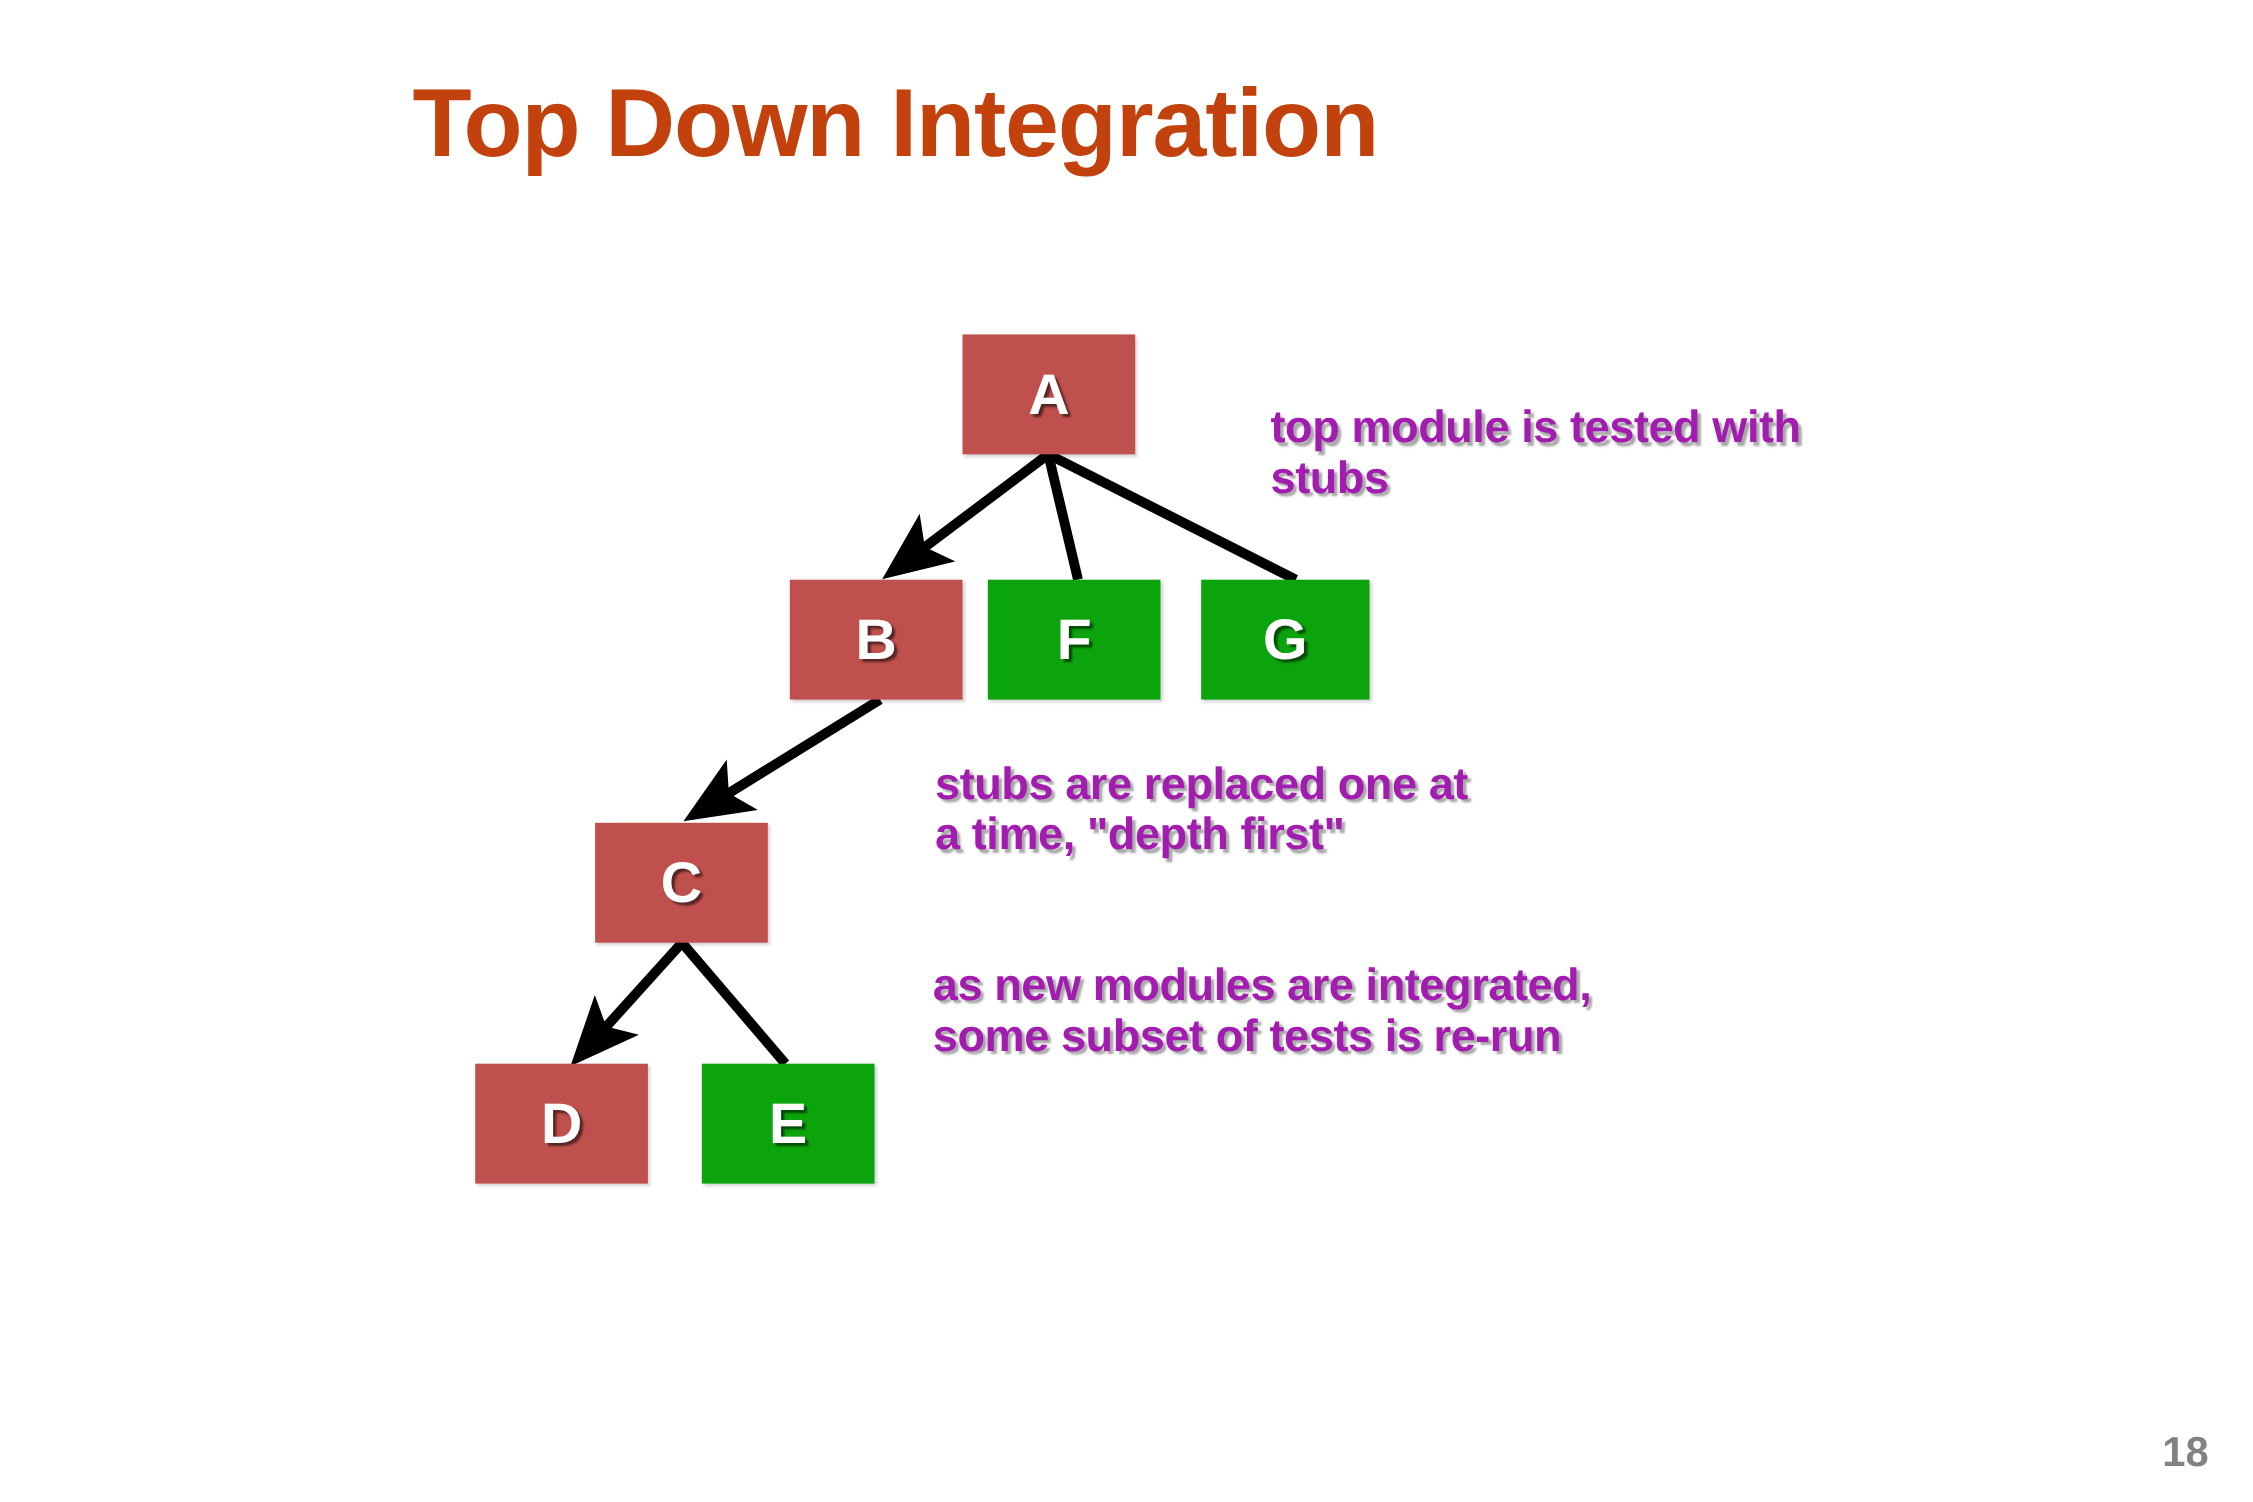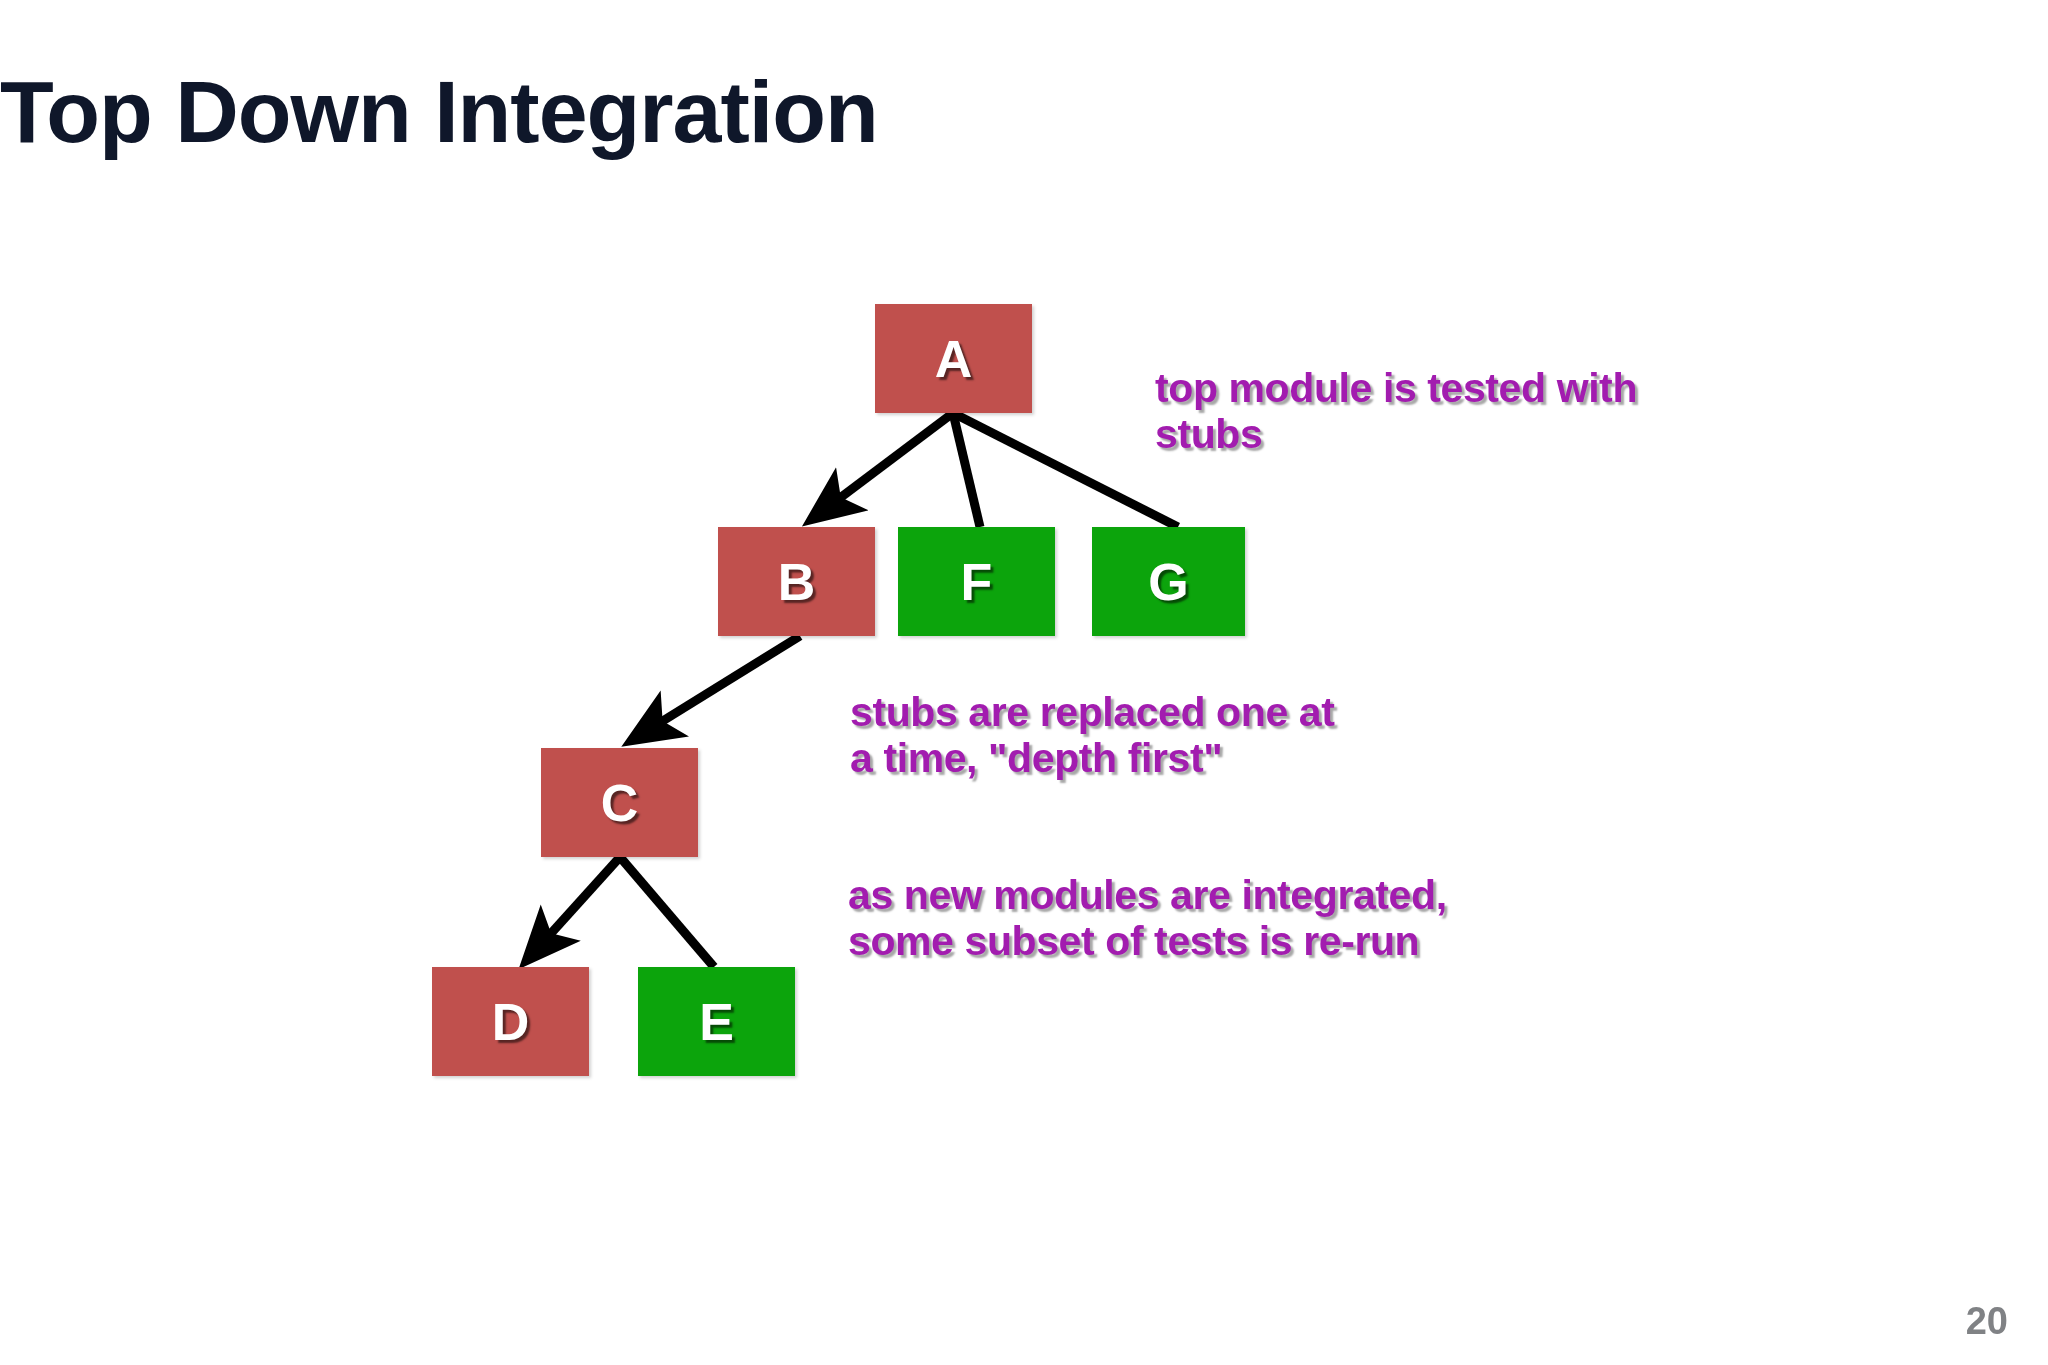--- a/index.html
+++ b/index.html
@@ -17,25 +17,26 @@
     background: #ffffff;
     overflow: hidden;
   }
 
   
   #slide-title {
     position: absolute;
     left: 0;
     top: 68px;
     width: 1628px;
+    text-align: center;
     font-family: "Liberation Sans", sans-serif;
     font-weight: bold;
     font-size: 88px;
     line-height: 1.0;
-    color: #0f172a;
+    color: #c2410c;
     letter-spacing: -1px;
     white-space: nowrap;
   }
 
   
   #diagram {
     position: absolute;
     left: 0;
     top: 0;
     width: 2048px;
@@ -153,15 +154,15 @@
 stubs</div>
 
     <div class="note" style="left:850px; top:690px;">stubs are replaced one at
 a time, "depth first"</div>
 
     <div class="note" style="left:848px; top:873px;">as new modules are integrated,
 some subset of tests is re-run</div>
 
   </div>
 
-  <div id="page-number">20</div>
+  <div id="page-number">18</div>
 
 </div>
 
 </body></html>

